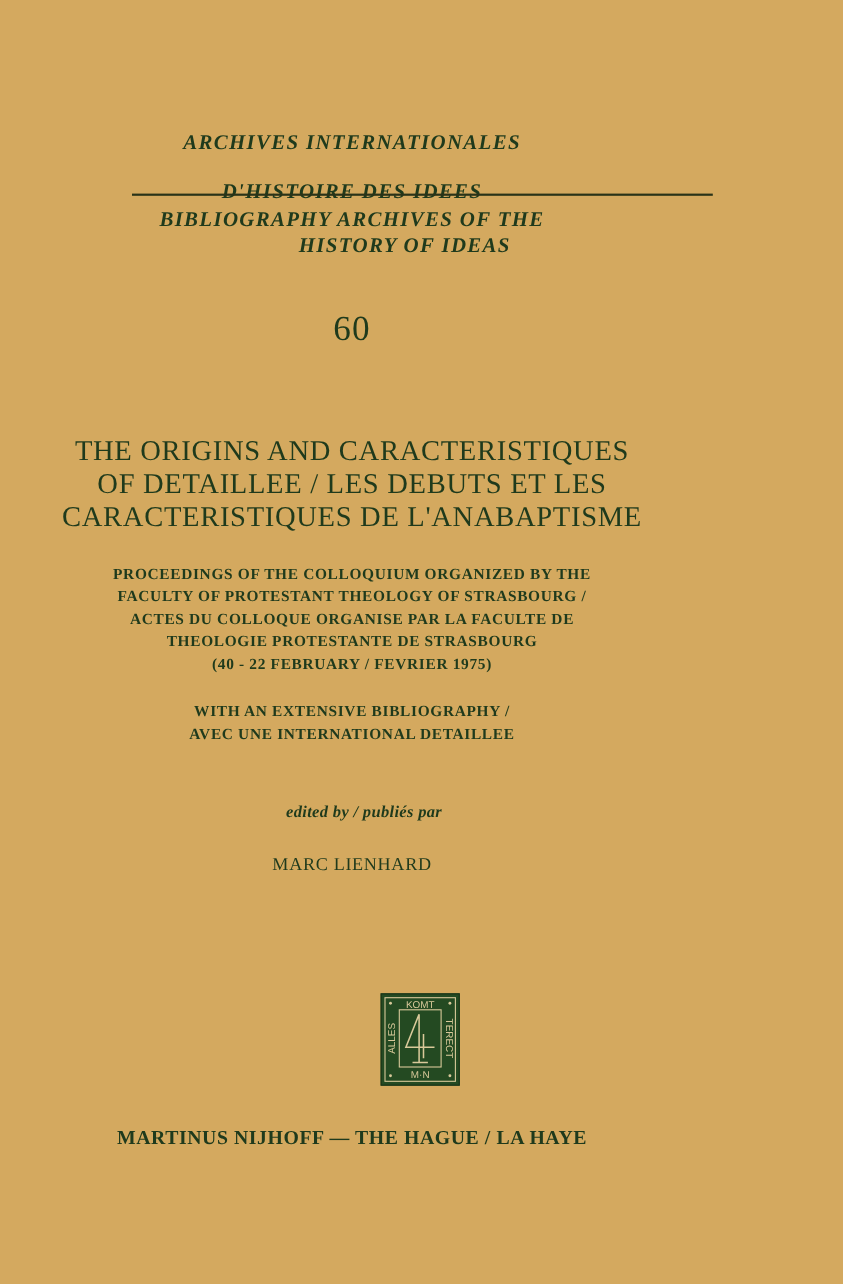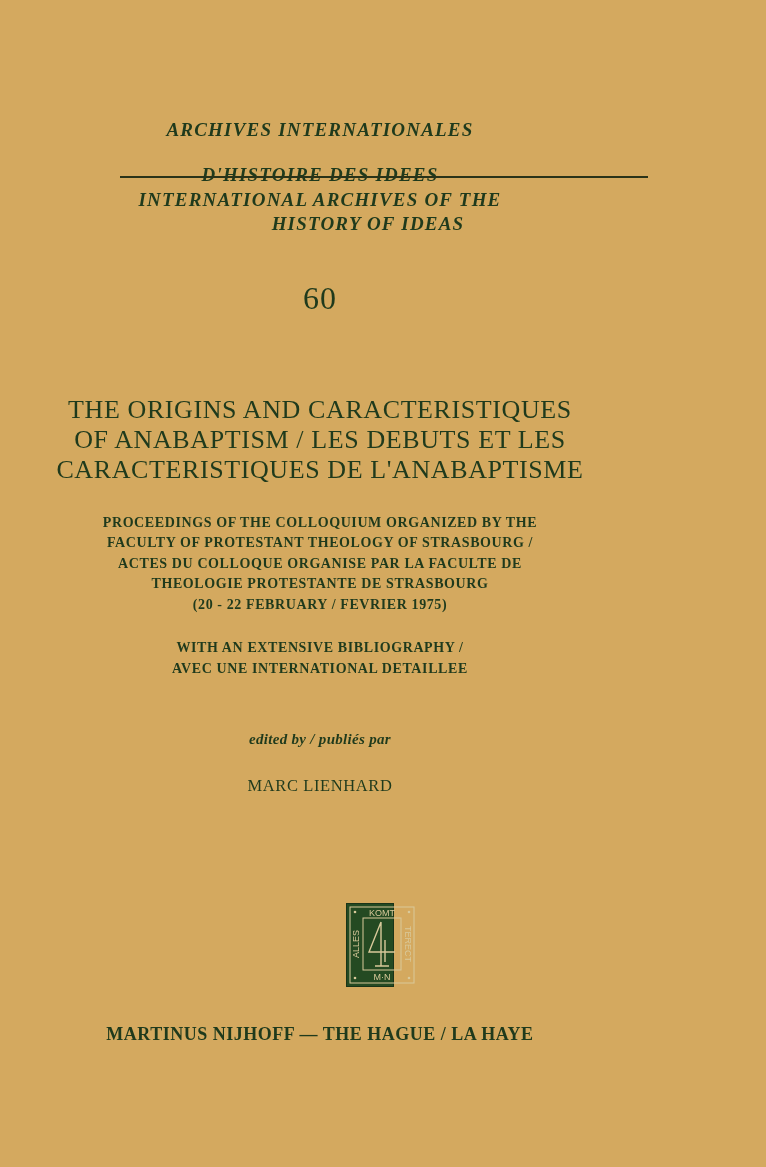--- a/index.html
+++ b/index.html
@@ -23,63 +23,63 @@
   .vol {
     font-size: 32px; line-height: 36px; letter-spacing: 1px;
   }
   .title-line {
     font-size: 26px; line-height: 30px; letter-spacing: 0.6px;
   }
   .sub-line {
     font-size: 14px; font-weight: bold; line-height: 20.5px; letter-spacing: 0.6px;
   }
   .edited {
-    font-size: 15px; font-style: italic; font-weight: bold; letter-spacing: 0.3px;
+    font-size: 15px; font-style: italic; font-weight: bold; letter-spacing: 0.3px; padding-left: 11px;
   }
   .editor {
     font-size: 16.5px; letter-spacing: 0.6px;
   }
   .publisher {
     font-size: 18px; letter-spacing: 0.5px; font-weight: bold;
   }
   .logo {
-    position: absolute; left: 346px; top: 903px; width: 48px; height: 84px;
+    position: absolute; left: 346px; top: 903px; width: 72px; height: 84px;
     background: #244a22;
     box-sizing: border-box;
     border: 1px solid #1a3418;
   }
   .logo svg { display: block; }
 </style>
 </head>
 <body>
 
 <div>
 
   <div class="center series-line" style="top:118px;">ARCHIVES INTERNATIONALES</div>
   <div class="center series-line" style="top:143px;margin-top:20px;">D'HISTOIRE DES IDEES</div>
 
   <div class="divider"></div>
 
-  <div class="center series-line" style="top:188px;">INTERNATIONAL ARCHIVES OF THE</div>
+  <div class="center series-line" style="top:188px;">BIBLIOGRAPHY ARCHIVES OF THE</div>
   <div class="center series-line" style="top:212px;margin-left:48px;">HISTORY OF IDEAS</div>
 
   <div class="center vol" style="top:280px;">60</div>
 
   <div>
     <div class="center title-line" style="top:395px;">THE ORIGINS AND CARACTERISTIQUES</div>
-    <div class="center title-line" style="top:425px;">OF ANABAPTISM / LES DEBUTS ET LES</div>
+    <div class="center title-line" style="top:425px;">OF DETAILLEE / LES DEBUTS ET LES</div>
     <div class="center title-line" style="top:455px;">CARACTERISTIQUES DE L'ANABAPTISME</div>
   </div>
 
   <div>
     <div class="center sub-line" style="top:513px;">PROCEEDINGS OF THE COLLOQUIUM ORGANIZED BY THE</div>
     <div class="center sub-line" style="top:533px;">FACULTY OF PROTESTANT THEOLOGY OF STRASBOURG /</div>
     <div class="center sub-line" style="top:554px;">ACTES DU COLLOQUE ORGANISE PAR LA FACULTE DE</div>
     <div class="center sub-line" style="top:574px;">THEOLOGIE PROTESTANTE DE STRASBOURG</div>
-    <div class="center sub-line" style="top:595px;">(20 - 22 FEBRUARY / FEVRIER 1975)</div>
+    <div class="center sub-line" style="top:595px;">(40 - 22 FEBRUARY / FEVRIER 1975)</div>
   </div>
 
   <div>
     <div class="center sub-line" style="top:638px;">WITH AN EXTENSIVE BIBLIOGRAPHY /</div>
     <div class="center sub-line" style="top:659px;">AVEC UNE INTERNATIONAL DETAILLEE</div>
   </div>
 
   <div class="center edited" style="top:731px;">edited by / publiés par</div>
   <div class="center editor" style="top:776px;">MARC LIENHARD</div>
 

